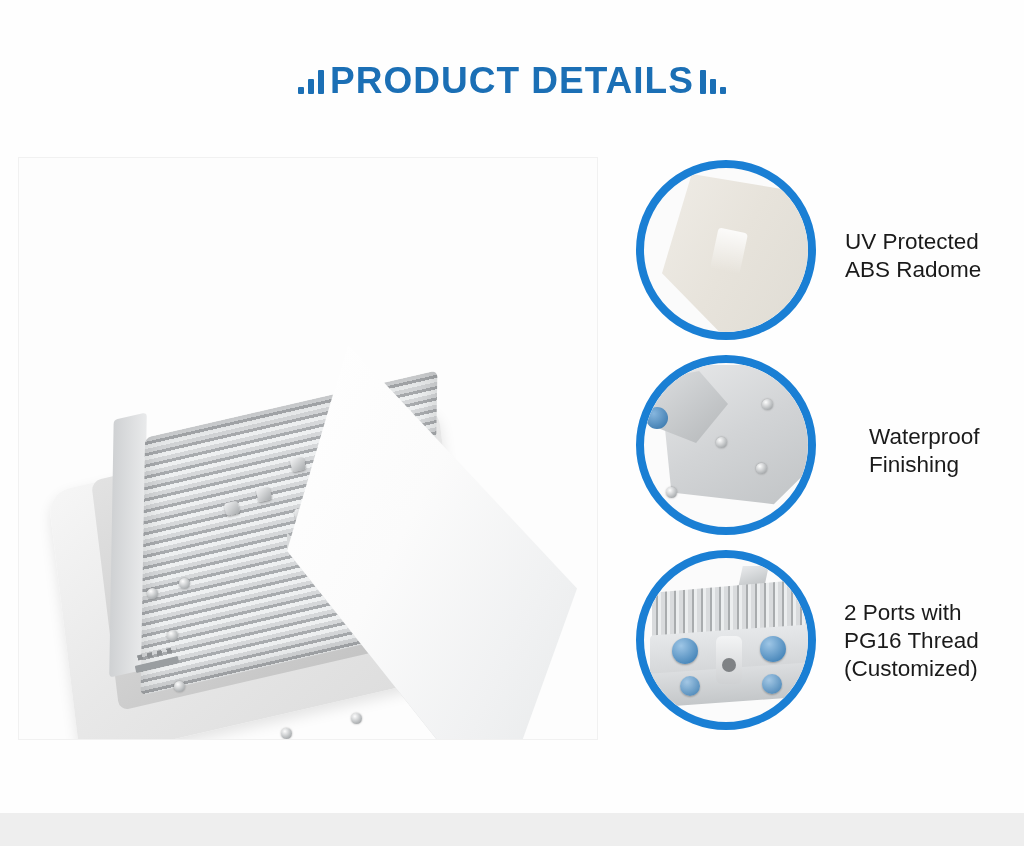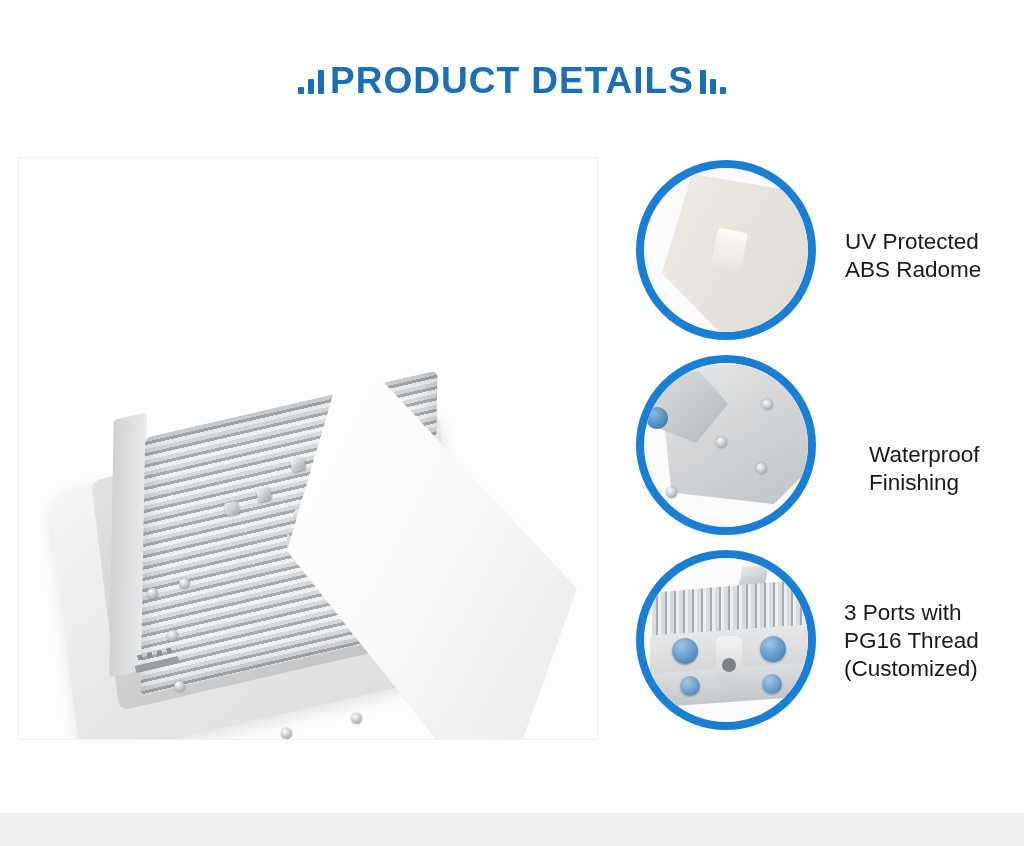--- a/index.html
+++ b/index.html
@@ -175,21 +175,21 @@
     background:linear-gradient(160deg,#e8eaec,#b5b8ba);transform:skewX(-12deg);
   }
 
   
   .label{
     position:absolute;color:#1a1a1a;font-size:22.5px;line-height:28px;
     white-space:pre-line;
     margin-left:16px;
   }
   .label.l1{left:829px;top:228px;}
-  .label.l2{left:853px;top:441px;}
+  .label.l2{left:853px;top:423px;}
   .label.l3{left:828px;top:599px;}
 
   
   .footer-band{
     position:absolute;left:0;top:813px;width:1024px;height:33px;
     background:#eeeeee;
   }
 </style>
 </head>
 <body>
@@ -272,19 +272,19 @@
         <div class="c3-body"></div>
         <div class="c3-body2"></div>
         <span class="port" style="left:28px;top:80px;"></span>
         <span class="port" style="left:116px;top:78px;"></span>
         <span class="port small" style="left:36px;top:118px;"></span>
         <span class="port small" style="left:118px;top:116px;"></span>
         <div class="port-center"></div>
       </div>
     </div>
   </div>
-  <div class="label l3">3 Ports with
+  <div class="label l3">2 Ports with
 PG16 Thread
 (Customized)</div>
 
   <div class="footer-band"></div>
 
 </div>
 
 </body></html>

